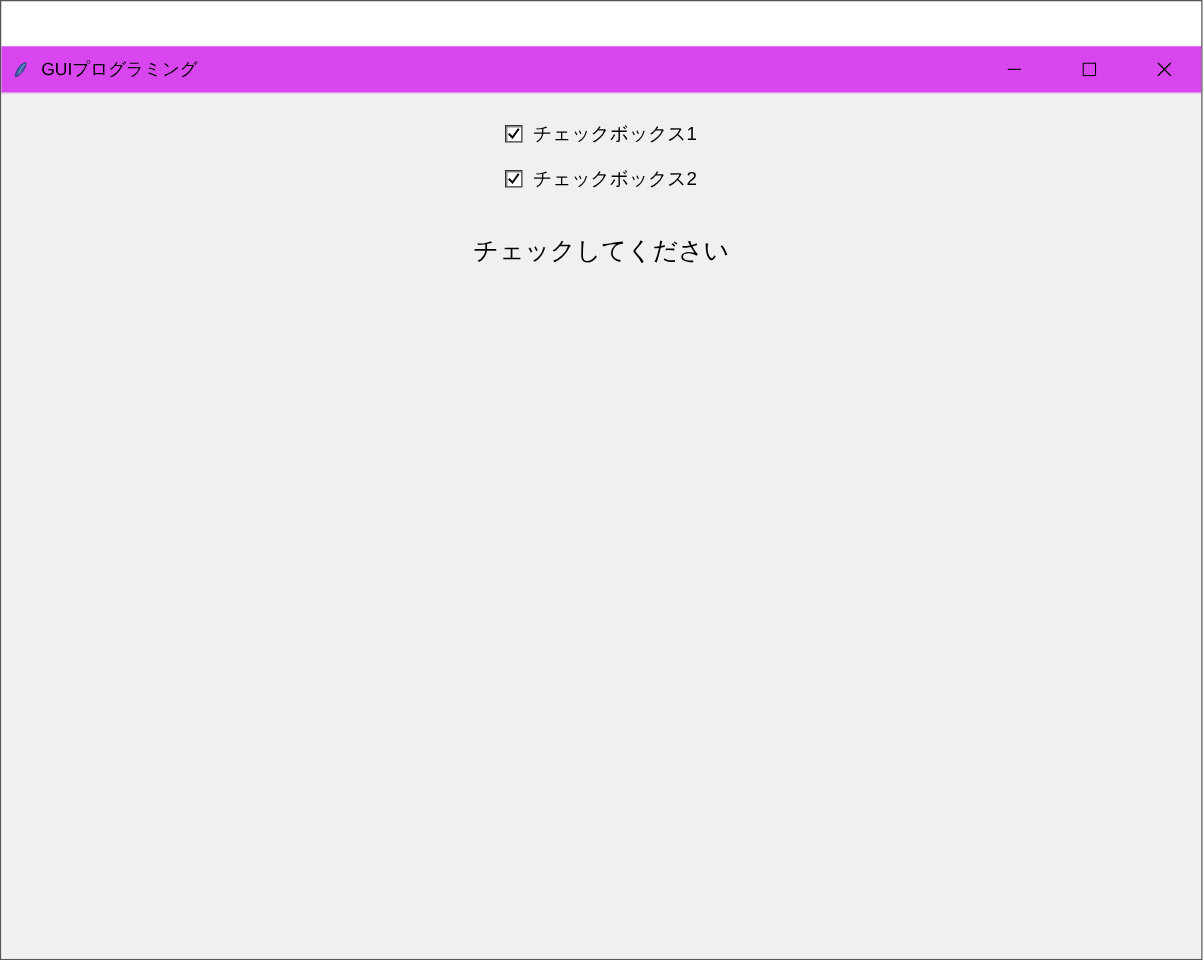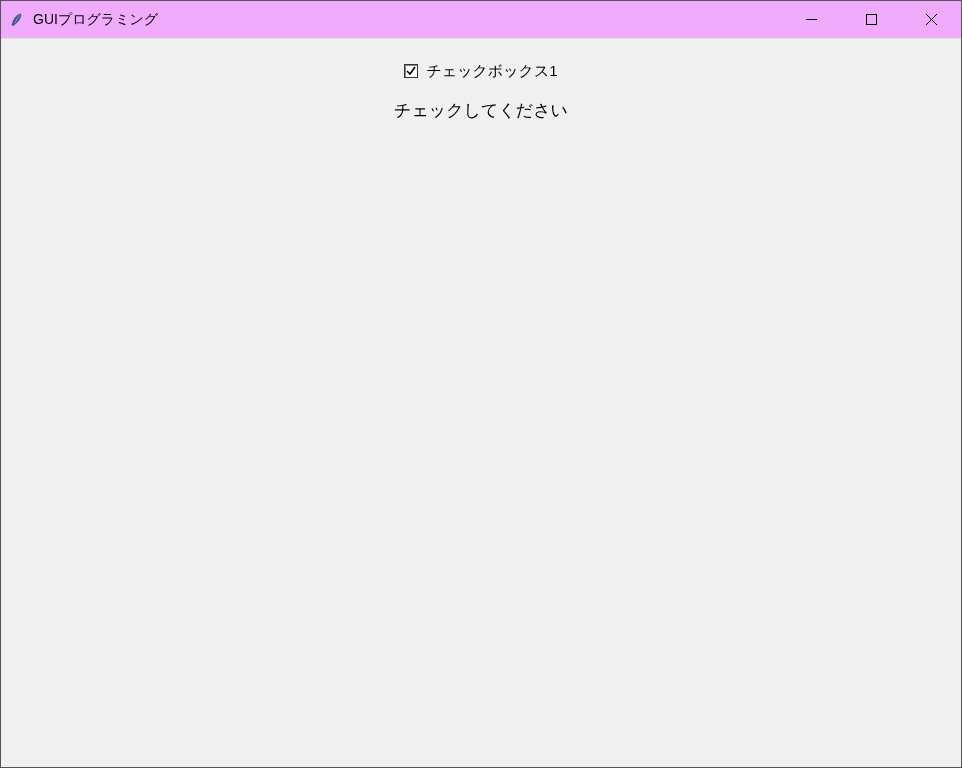--- a/index.html
+++ b/index.html
@@ -10,25 +10,26 @@
     body {
       font-family: "Yu Gothic UI", "Meiryo", "MS Gothic", sans-serif;
       background: #ffffff;
       width: 962px;
       height: 768px;
       overflow: hidden;
       border: 1px solid #555;
     }
     .titlebar {
       height: 38px;
-      background: #f0abfc;
+      background: #d946ef;
       display: flex;
       align-items: center;
       padding-left: 8px;
       border-bottom: 1px solid #e5e5e5;
+      margin-top: 36px;
     }
     .titlebar-icon {
       width: 16px;
       height: 16px;
       margin-right: 8px;
       display: inline-block;
     }
     .titlebar-title {
       font-size: 14px;
       color: #000;
@@ -77,23 +78,23 @@
     }
     .checkbox-check {
       width: 10px;
       height: 10px;
     }
     .checkbox-label {
       font-size: 15px;
       color: #000;
     }
     .info-label {
-      font-size: 17px;
+      font-size: 20px;
       color: #000;
-      margin-top: 10px;
+      margin-top: 26px;
     }
   </style>
 </head>
 <body>
 
 <div class="titlebar">
   <span class="titlebar-icon">
     <svg viewBox="0 0 16 16">
       <path d="M3 13 Q5 4 11 2 Q12 2 12 3 Q11 9 5 13 Q3 14 3 13 Z" fill="#3a5fa8" stroke="#1a2f60" stroke-width="0.5"></path>
       <path d="M6 11 Q8 6 11 3" fill="none" stroke="#9bb0d8" stroke-width="0.7"></path>
@@ -122,14 +123,22 @@
 
 <div class="client-area">
   <div class="checkbox-row">
     <span class="checkbox-box">
       <svg class="checkbox-check" viewBox="0 0 10 10">
         <polyline points="1,5 4,8 9,1" fill="none" stroke="#000" stroke-width="1.6"></polyline>
       </svg>
     </span>
     <span class="checkbox-label">チェックボックス1</span>
   </div>
+  <div class="checkbox-row">
+    <span class="checkbox-box">
+      <svg class="checkbox-check" viewBox="0 0 10 10">
+        <polyline points="1,5 4,8 9,1" fill="none" stroke="#000" stroke-width="1.6"></polyline>
+      </svg>
+    </span>
+    <span class="checkbox-label">チェックボックス2</span>
+  </div>
   <div class="info-label">チェックしてください</div>
 </div>
 
 </body></html>

